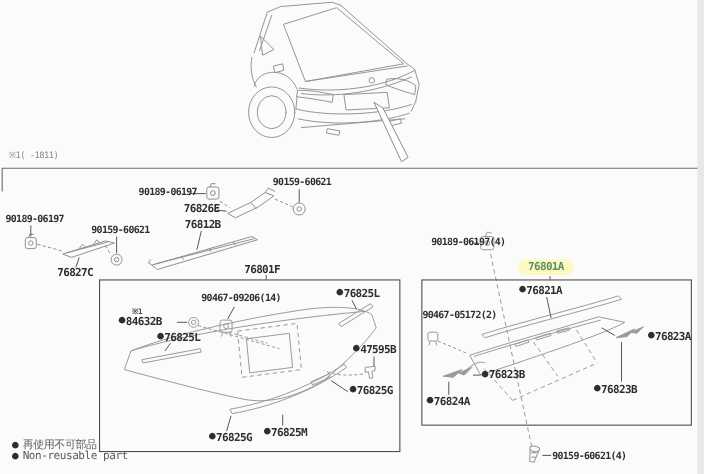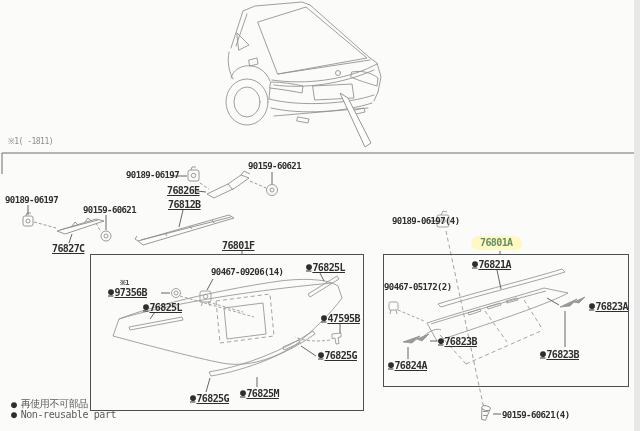--- a/index.html
+++ b/index.html
@@ -1,21 +1,21 @@
 <!DOCTYPE html>
 <html><head>
 <meta charset="utf-8">
 <style>
   html,body{margin:0;padding:0;background:#e8e8e8;}
   .stage{position:relative;width:634px;height:431px;background:#fbfbf9;overflow:hidden;
          font-family:"DejaVu Sans Mono",monospace;}
   svg.lineart{position:absolute;left:0;top:0;}
   .lbl{position:absolute;display:flex;align-items:flex-start;gap:1px;white-space:nowrap;
        font:bold 9px/1.15 "DejaVu Sans Mono",monospace;color:#2e2e2e;letter-spacing:-0.6px;}
-  .lbl.big{font-size:10px;text-decoration:underline;}
+  .lbl.big{font-size:10px;}
   .lbl .dot{font-size:10px;line-height:1;transform:translateY(-0.5px);}
   .tiny{position:absolute;font:bold 7px "DejaVu Sans Mono",monospace;color:#4a4a4a;letter-spacing:-0.5px;}
   .note{position:absolute;font:8px "DejaVu Sans Mono",monospace;color:#8b8b8b;letter-spacing:-0.5px;white-space:nowrap;}
   .doccode{position:absolute;font:8.5px "DejaVu Sans Mono",monospace;color:#9a938a;letter-spacing:-0.5px;}
   .box{position:absolute;border:1px solid #4f4f4f;background:transparent;}
   .pill{position:absolute;background:#fef9c3;color:#5f8f62;border-radius:8px;
         font:bold 10px/1.2 "DejaVu Sans Mono",monospace;letter-spacing:-0.6px;padding:1px 9px;cursor:pointer;}
   .legend{position:absolute;display:flex;align-items:center;gap:4px;
           font:10px "DejaVu Sans Mono",monospace;color:#5a5a5a;letter-spacing:-0.4px;white-space:nowrap;}
   .legend .dot{color:#2e2e2e;font-size:10px;}
@@ -177,27 +177,27 @@
   <div class="lbl" style="left:248px;top:161px;">
       <span>90159-60621</span>
     </div>
   <div class="lbl big" style="left:168px;top:199px;">
       <span>76812B</span>
     </div>
   <div class="lbl big" style="left:222px;top:240px;">
       <span>76801F</span>
     </div>
 
-  <div class="lbl" style="left:183px;top:267px;margin-left:28px;">
+  <div class="lbl" style="left:183px;top:267px;">
       <span>90467-09206(14)</span>
     </div>
   <div class="tiny" style="left:120px;top:278px;">※1</div>
   <div class="lbl big" style="left:108px;top:287px;">
       <span class="dot">●</span>
-      <span>97356B</span>
+      <span>84632B</span>
     </div>
   <div class="lbl big" style="left:143px;top:302px;">
       <span class="dot">●</span>
       <span>76825L</span>
     </div>
   <div class="lbl big" style="left:306px;top:262px;">
       <span class="dot">●</span>
       <span>76825L</span>
     </div>
   <div class="lbl big" style="left:321px;top:313px;">

